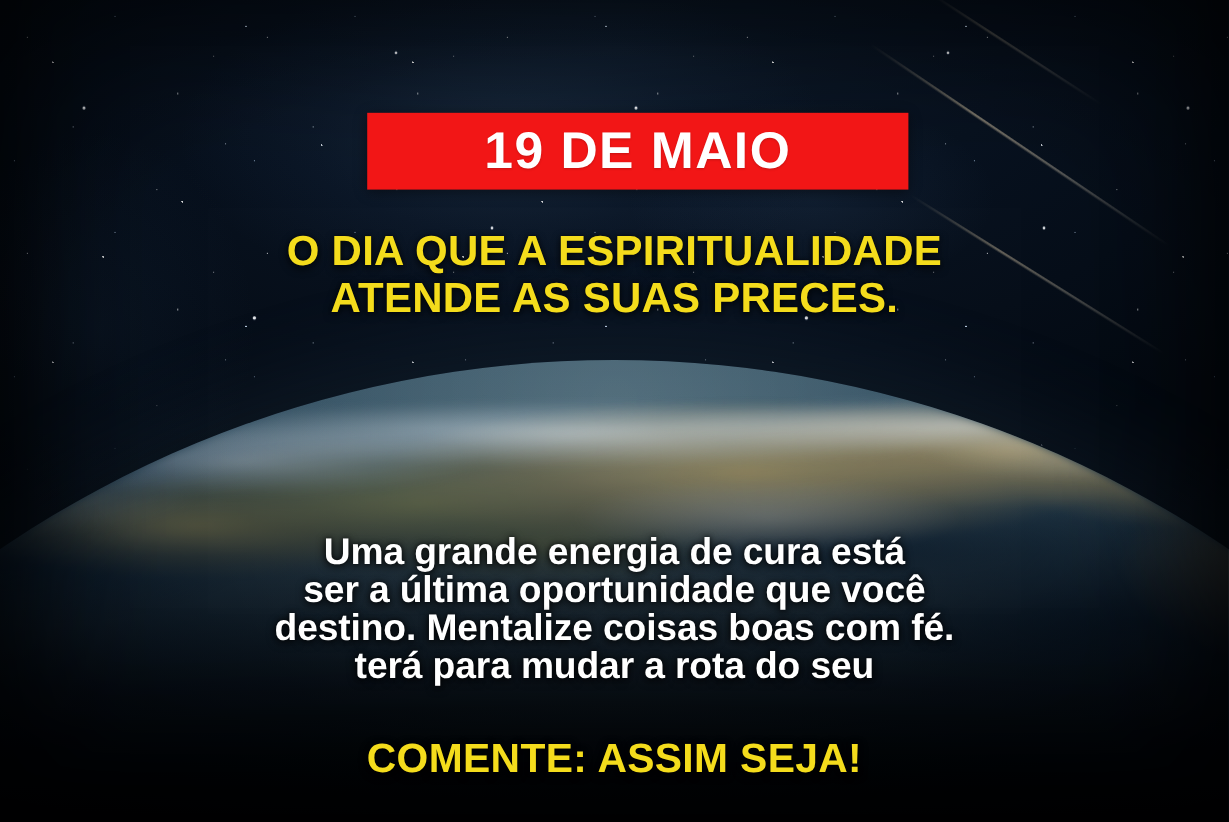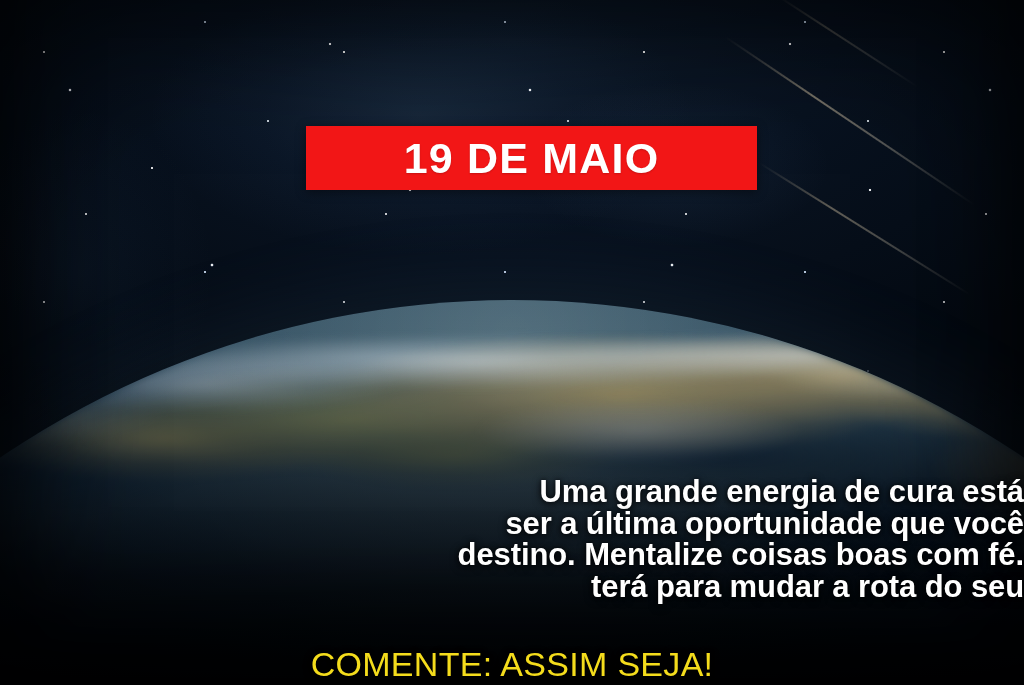--- a/index.html
+++ b/index.html
@@ -228,21 +228,20 @@
     box-shadow:
       inset 0 0 120px 30px rgba(0,0,0,0.55),
       inset 0 -70px 90px 0 rgba(0,0,0,0.55);
   }
 
   
   #content {
     position: absolute;
     inset: 0;
     text-align: center;
-    margin-top: 32px;
   }
 
   #date-banner {
     position: absolute;
     left: 306px;
     top: 94px;
     width: 451px;
     height: 64px;
     background: #f21616;
     display: flex;
@@ -278,32 +277,31 @@
     position: absolute;
     left: 0;
     right: 0;
     top: 444px;
     color: #ffffff;
     font-size: 31px;
     font-weight: 700;
     line-height: 31.5px;
     letter-spacing: -0.1px;
     text-shadow: 0 2px 8px rgba(0,0,0,0.85), 0 0 4px rgba(0,0,0,0.7);
-    text-align: right;
   }
   #body-copy .bc-line { display: block; white-space: nowrap; }
 
   #cta {
     position: absolute;
     left: 0;
     right: 0;
     top: 615px;
     color: #f4dc1c;
     font-size: 34px;
-    font-weight: 400;
+    font-weight: 700;
     letter-spacing: 0.3px;
     line-height: 1;
     text-shadow: 0 2px 8px rgba(0,0,0,0.85), 0 0 4px rgba(0,0,0,0.7);
     white-space: nowrap;
   }
 </style>
 </head>
 <body>
 
 <div id="poster">
@@ -330,20 +328,24 @@
 
   <div class="layer" id="vignette"></div>
   <div class="layer" id="vignette-edges"></div>
 
   <div id="content">
 
     <div id="date-banner">
       <span id="date-banner-text">19 DE MAIO</span>
     </div>
 
+    <h1 id="headline">
+      <span class="hl-line">O DIA QUE A ESPIRITUALIDADE</span>
+      <span class="hl-line">ATENDE AS SUAS PRECES.</span>
+    </h1>
 
     <div id="body-copy">
       <span class="bc-line">Uma grande energia de cura está</span>
       <span class="bc-line">ser a última oportunidade que você</span>
       <span class="bc-line">destino. Mentalize coisas boas com fé.</span>
       <span class="bc-line">terá para mudar a rota do seu</span>
     </div>
 
     <div id="cta">COMENTE: ASSIM SEJA!</div>
 

